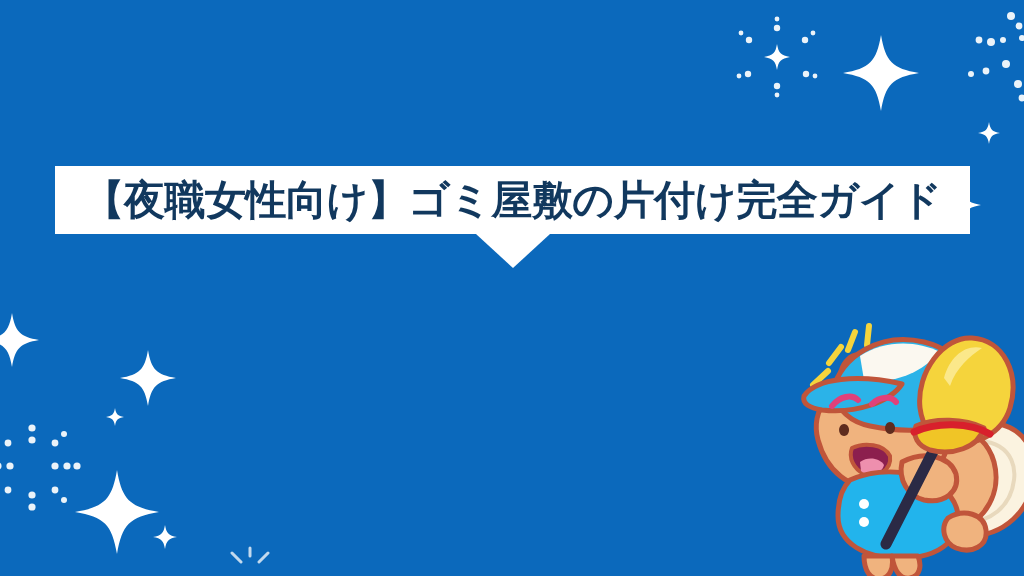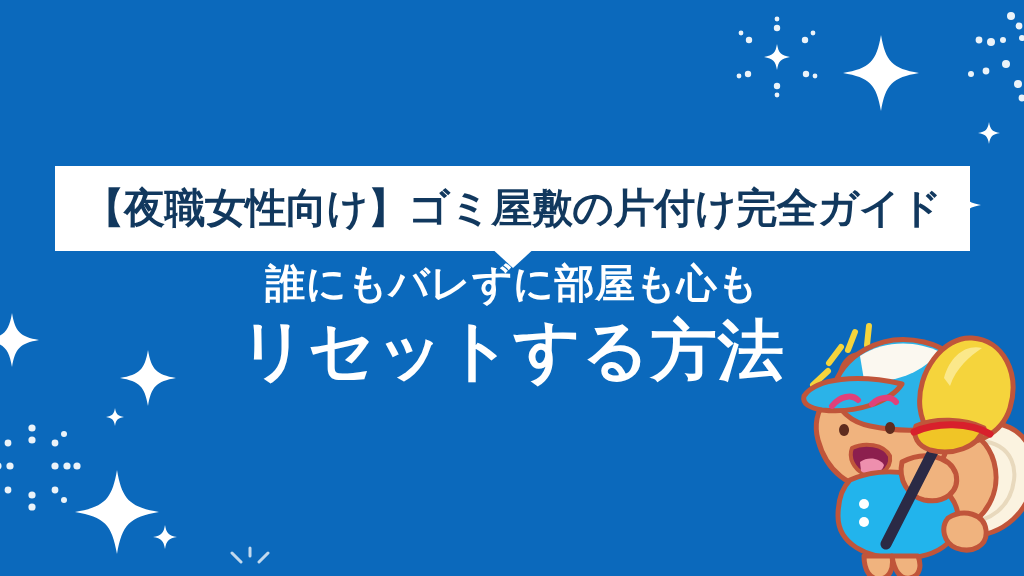--- a/index.html
+++ b/index.html
@@ -25,21 +25,21 @@
     height: 576px;
     pointer-events: none;
   }
 
   
   .banner-wrap {
     position: absolute;
     left: 55px;
     top: 166px;
     width: 915px;
-    height: 85px;
+    height: 68px;
   }
   .banner-box {
     position: absolute;
     inset: 0;
     background: #ffffff;
     display: flex;
     align-items: center;
     justify-content: center;
   }
   .banner-text {
@@ -183,24 +183,20 @@
     </g>
   </svg>
 
   <div class="banner-wrap">
     <div class="banner-box">
       <span class="banner-text">【夜職女性向け】ゴミ屋敷の片付け完全ガイド</span>
     </div>
     <div class="banner-notch"></div>
   </div>
 
-  <div class="headline">
-    <span class="sub">誰にもバレずに部屋も心も</span>
-    <span class="main">リセットする方法</span>
-  </div>
 
   <svg id="mascot" viewBox="0 0 236 258">
     <g stroke="#C0553A" stroke-width="5" stroke-linejoin="round" stroke-linecap="round">
 
       <path d="M150,110 C196,86 240,108 236,152 C234,188 206,216 166,214
                C140,213 120,196 122,174 C124,152 134,130 150,110 Z" fill="#FBF3E0" stroke="#C0553A"></path>
       <path d="M160,124 C192,110 220,128 216,158 C213,184 192,202 164,200" fill="none" stroke="#E8D9BD" stroke-width="4"></path>
 
       <path d="M96,112 C140,88 186,104 196,140 C206,178 178,212 136,214
                C100,216 74,192 74,160 C74,140 82,122 96,112 Z" fill="#F0B37E"></path>

